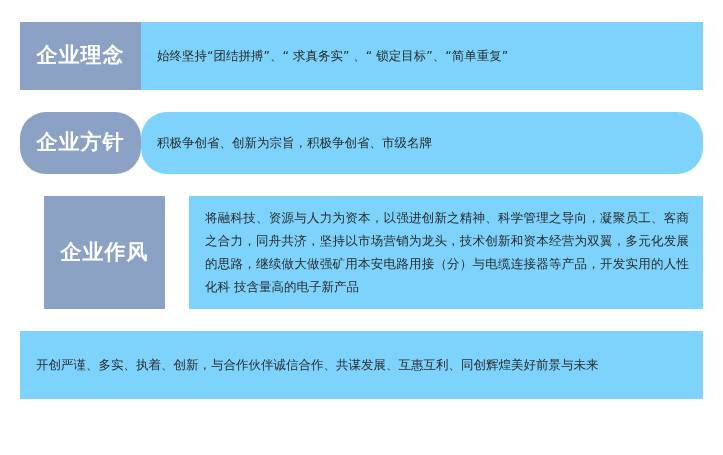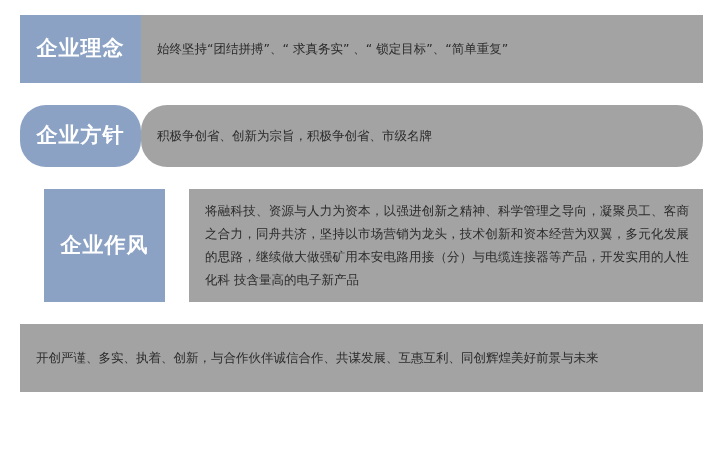--- a/index.html
+++ b/index.html
@@ -11,21 +11,21 @@
     height: 455px;
     background: #ffffff;
     font-family: "DejaVu Sans", "Liberation Sans", sans-serif;
     overflow: hidden;
   }
   .page {
     width: 723px;
     height: 396px;
     position: relative;
     box-sizing: border-box;
-    padding: 15px 20px 0 20px;
+    padding: 22px 20px 0 20px;
   }
   .row {
     display: flex;
     align-items: stretch;
     margin-bottom: 22px;
     background: #ffffff;
   }
   .row-label {
     width: 121px;
     flex: 0 0 121px;
@@ -34,21 +34,21 @@
     display: flex;
     align-items: center;
     justify-content: center;
     font-size: 21px;
     font-weight: bold;
     letter-spacing: 1px;
     line-height: 1.2;
   }
   .row-body {
     flex: 1 1 auto;
-    background: #a3a3a3;
+    background: #7dd3fc;
     color: #2b2b2b;
     font-size: 12.5px;
     line-height: 1.85;
     padding: 10px 14px 10px 16px;
     display: flex;
     align-items: center;
     box-sizing: border-box;
     text-align: justify;
   }
   .row-1 .row-label, .row-1 .row-body { min-height: 68px; }

